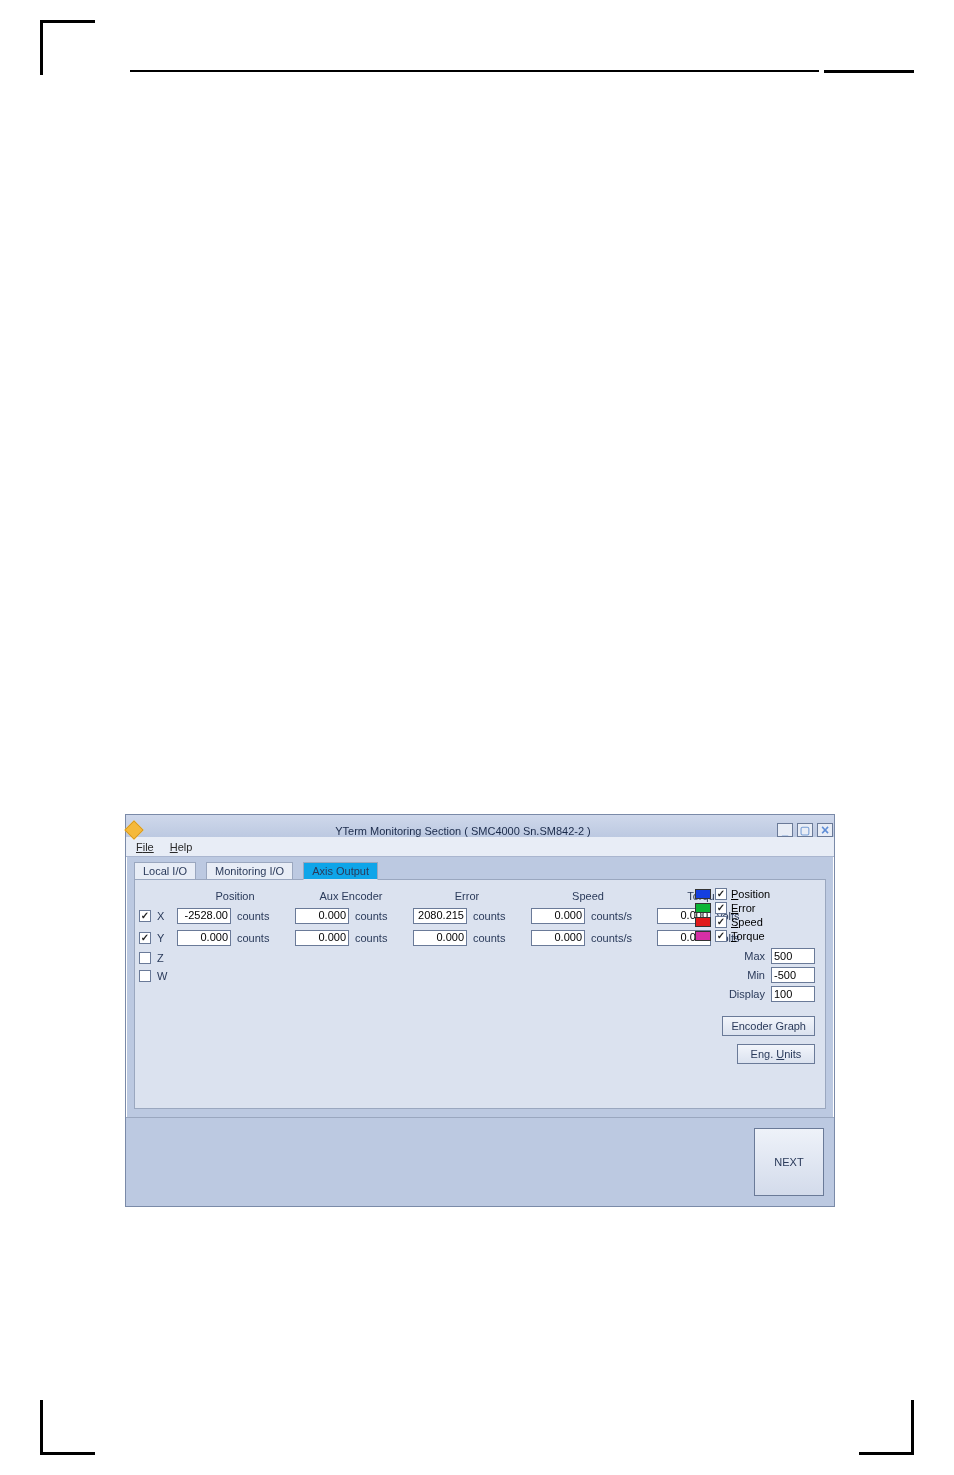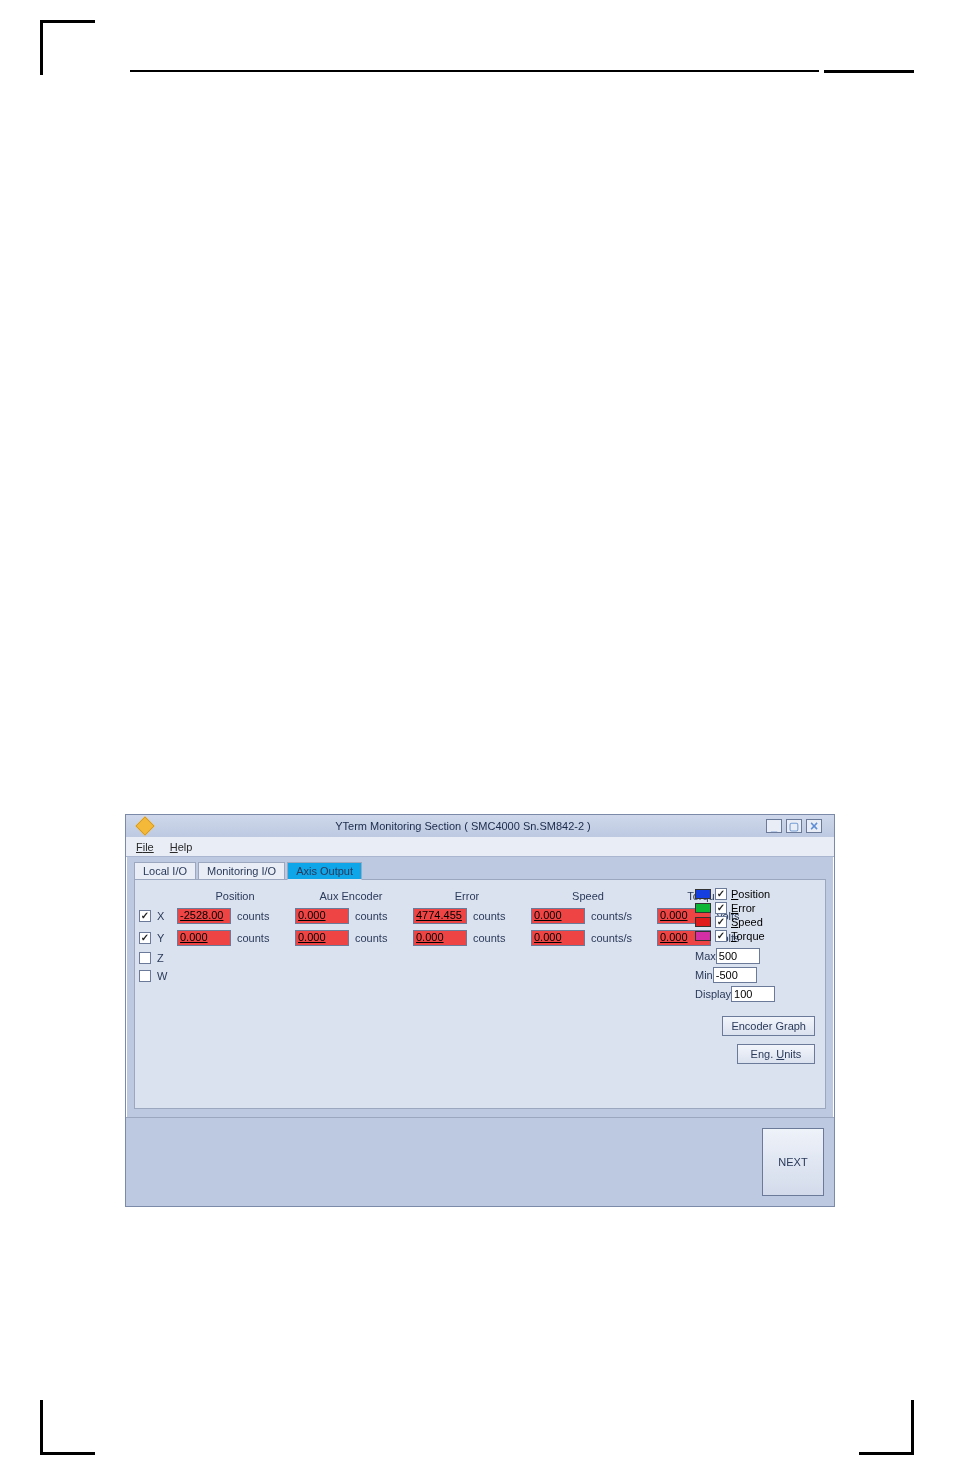--- a/index.html
+++ b/index.html
@@ -35,22 +35,22 @@
     top: 814px;
     width: 710px;
     background: #bcc9e1;
     border: 1px solid #7a8aa8;
     box-shadow: 0 0 0 1px #fff inset;
   }
   .titlebar {
     height: 22px;
     background: linear-gradient(#cfd8eb, #bcc9e1);
     display: flex;
-    align-items: center;
-    padding: 0 12px;
+    align-items: flex-end;
+    padding: 0 1px;
     position: relative;
   }
   .title-icon {
     width: 14px; height: 14px;
     background: #f5b93a;
     transform: rotate(45deg);
     margin-right: 8px;
     box-shadow: inset 0 0 0 1px #d6981e;
   }
   .title-text {
@@ -77,21 +77,21 @@
     padding: 0 10px;
     gap: 16px;
     color: #2a2a2a;
   }
   .menubar span { text-decoration: underline; text-decoration-color: #2a2a2a; }
   .menubar .mitem { text-decoration: none; }
   .menubar .mitem .u { text-decoration: underline; }
   .tabs-row {
     display: flex;
     padding: 4px 8px 0 8px;
-    gap: 2px;
+    gap: 10px;
   }
   .tab {
     border: 1px solid #9aa7bf;
     border-bottom: none;
     background: #e8edf6;
     padding: 2px 8px;
     color: #2a3a5a;
     position: relative;
     top: 1px;
   }
@@ -132,44 +132,44 @@
     display: inline-flex; align-items: center; justify-content: center;
     font-size: 10px; line-height: 10px;
     color: #222;
   }
   .chk.on::after { content: "✓"; font-weight: bold; }
   .axis-label { width: 14px; color: #2a3a5a; }
   .val {
     width: 54px;
     height: 16px;
     border: 1px solid #6a7a98;
-    background: #ef4444;
+    background: #ffffff;
+    text-align: right;
     padding: 0 2px;
     color: #000;
-    text-decoration: underline;
   }
   .unit { color: #2a3a5a; margin-right: 10px; width: 42px; }
   .unit.w50 { width: 50px; }
   .side {
     position: absolute;
     right: 10px;
     top: 8px;
     width: 120px;
   }
   .legend-row {
     display: flex; align-items: center; gap: 4px; margin-bottom: 2px;
   }
   .swatch { width: 16px; height: 10px; border: 1px solid #333; }
   .sw-blue   { background: #153fe0; }
   .sw-green  { background: #0bb536; }
   .sw-red    { background: #e01a1a; }
   .sw-magenta{ background: #d52fa6; }
   .legend-label .u { text-decoration: underline; }
   .side-fields { margin-top: 6px; }
-  .side-field { display: flex; align-items: center; margin-bottom: 3px; }
+  .side-field { display: flex; align-items: center; justify-content: flex-end; gap: 6px; margin-bottom: 3px; }
   .side-field label { color: #2a3a5a; }
   .side-field input {
     width: 44px; height: 16px; border: 1px solid #6a7a98; background: #fff;
     font-family: inherit; font-size: 11px; padding: 0 2px;
   }
   .side-buttons { margin-top: 14px; display: flex; flex-direction: column; gap: 8px; align-items: flex-end; }
   .btn {
     border: 1px solid #6a7a98;
     background: linear-gradient(#f2f5fb,#dbe2ef);
     padding: 3px 8px;
@@ -179,21 +179,21 @@
   }
   .btn .u { text-decoration: underline; }
   .footer-area {
     background: #bcc9e1;
     border-top: 1px solid #9aa7bf;
     padding: 10px;
     display: flex;
     justify-content: flex-end;
   }
   .next-btn {
-    width: 62px; height: 68px;
+    width: 70px; height: 68px;
     border: 1px solid #6a7a98;
     background: linear-gradient(#eef2f9,#d3dbeb);
     display: flex; align-items: center; justify-content: center;
     color: #2a3a5a;
     margin-left: 43px;
   }
 </style>
 </head>
 <body>
 
@@ -239,21 +239,21 @@
       <div class="col-h trq">Torque</div>
     </div>
 
     <div class="axis-row">
       <span class="chk on"></span>
       <span class="axis-label">X</span>
       <span class="val">-2528.00</span>
       <span class="unit">counts</span>
       <span class="val">0.000</span>
       <span class="unit">counts</span>
-      <span class="val">4774.455</span>
+      <span class="val">2080.215</span>
       <span class="unit">counts</span>
       <span class="val">0.000</span>
       <span class="unit w50">counts/s</span>
       <span class="val">0.000</span>
       <span class="unit">volts</span>
     </div>
 
     <div class="axis-row">
       <span class="chk on"></span>
       <span class="axis-label">Y</span>

